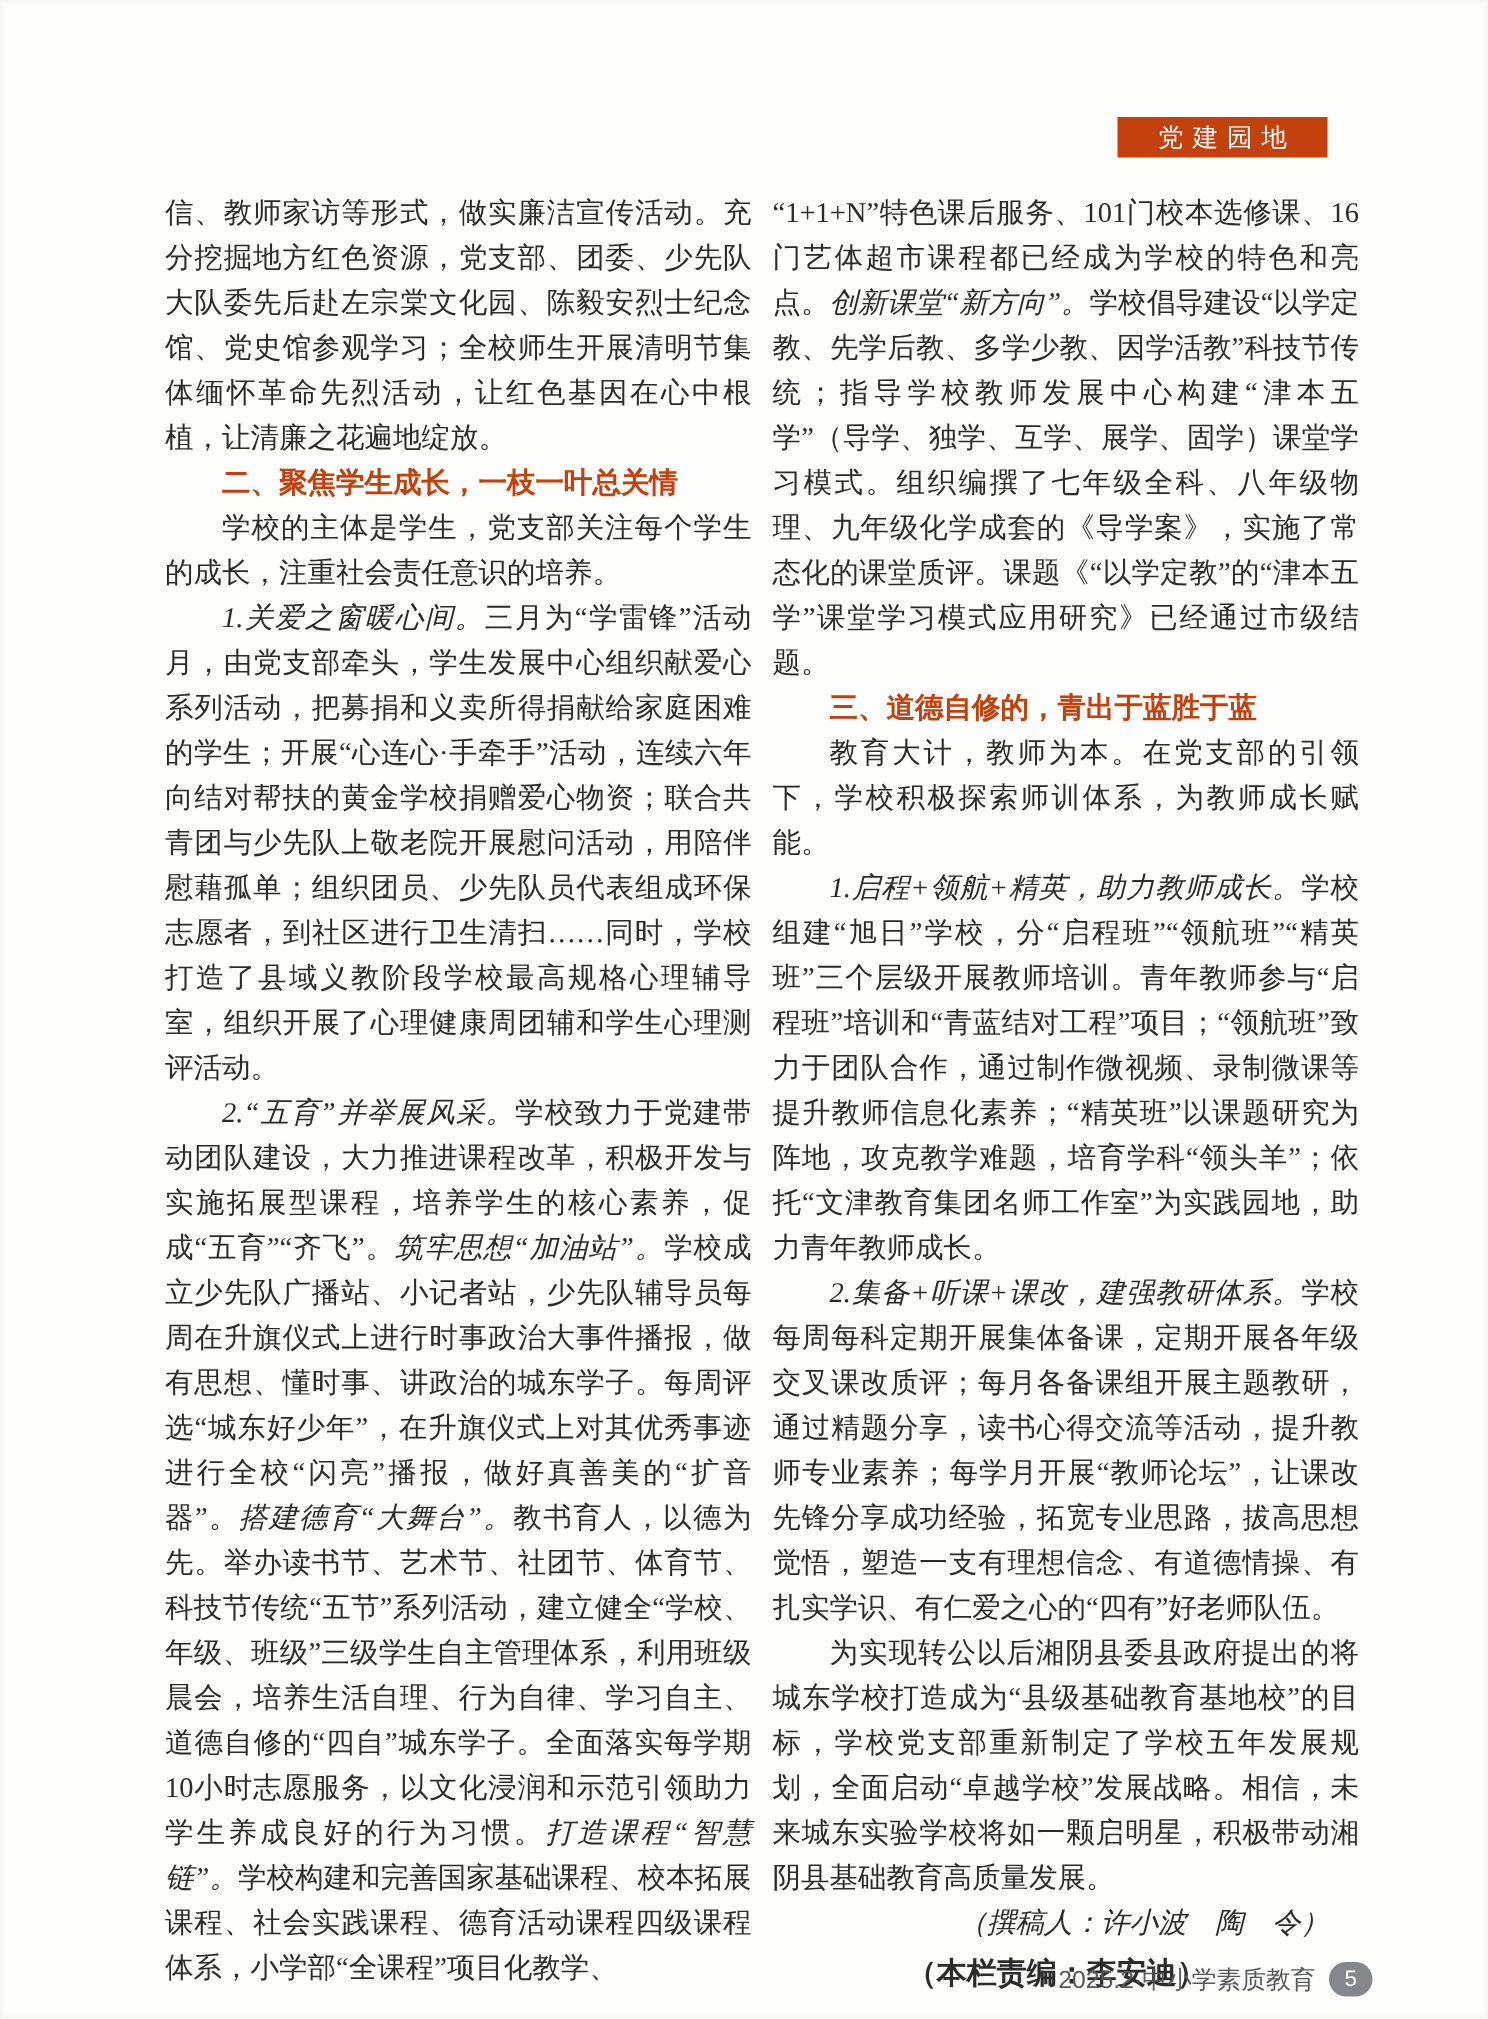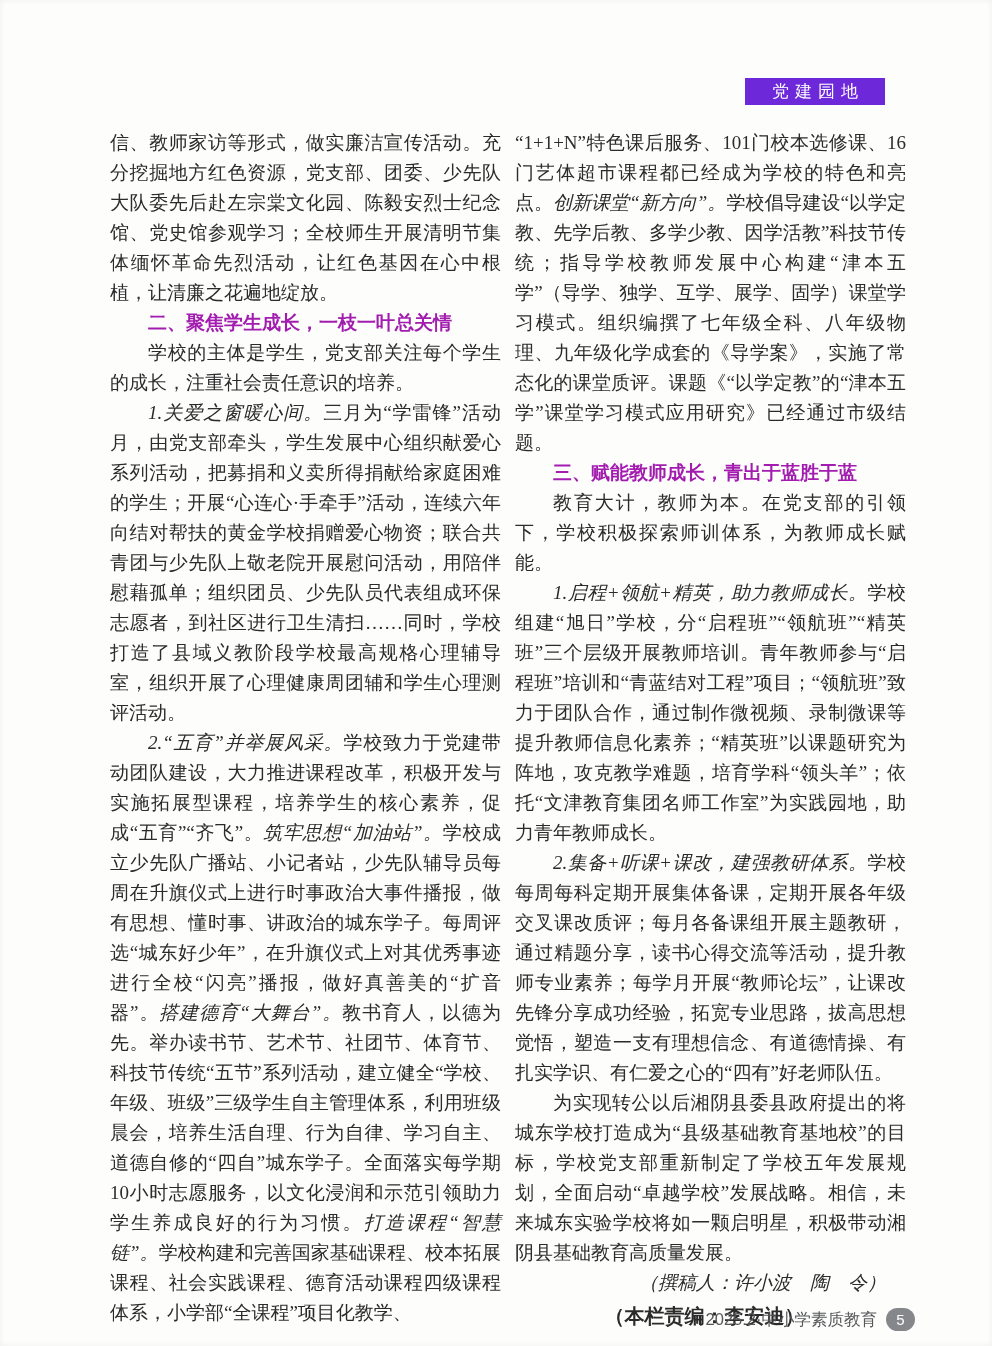--- a/index.html
+++ b/index.html
@@ -9,36 +9,36 @@
     margin:0 auto;
     background:#fdfdfc;
     box-shadow:inset 0 0 6px rgba(0,0,0,0.06);
     overflow:hidden;
     font-family:"Liberation Serif","DejaVu Serif",serif;
     color:#2b2b2b;
   }
   .header-badge {
     position:absolute; left:745px; top:78px;
     width:140px; height:27px;
-    background:#6d28d9; color:#ffffff;
+    background:#c2410c; color:#ffffff;
     display:flex; align-items:center; justify-content:center;
     font-family:"Liberation Sans","DejaVu Sans",sans-serif;
     font-size:17px; letter-spacing:6px; padding-left:6px;
     box-sizing:border-box;
   }
   .content {
     position:absolute; left:110px; top:128px;
     width:796px; display:flex; gap:14px;
   }
   .col { width:391px; font-size:19px; line-height:30px; }
   .col p { margin:0; text-align:justify; text-justify:inter-ideograph; }
   .col p.indent { text-indent:2em; }
   .col p.heading {
     font-family:"Liberation Sans","DejaVu Sans",sans-serif;
-    font-weight:bold; color:#a21caf;
+    font-weight:bold; color:#c2410c;
     text-align:left;
   }
   .run-kai { font-style:italic; }
   .col p.byline { text-align:right; padding-right:20px; text-indent:0; }
   .col p.editor {
     text-align:center; padding-right:12px; text-indent:0;
     font-family:"Liberation Sans","DejaVu Sans",sans-serif;
     font-weight:bold; font-size:20px; margin-top:3px;
   }
   .footer {
@@ -64,21 +64,21 @@
   <div class="content">
     <div class="col">
         <p><span class="run-normal">信、教师家访等形式，做实廉洁宣传活动。充分挖掘地方红色资源，党支部、团委、少先队大队委先后赴左宗棠文化园、陈毅安烈士纪念馆、党史馆参观学习；全校师生开展清明节集体缅怀革命先烈活动，让红色基因在心中根植，让清廉之花遍地绽放。</span></p>
         <p class="heading indent"><span class="run-normal">二、聚焦学生成长，一枝一叶总关情</span></p>
         <p class="indent"><span class="run-normal">学校的主体是学生，党支部关注每个学生的成长，注重社会责任意识的培养。</span></p>
         <p class="indent"><span class="run-kai">1.关爱之窗暖心间。</span><span class="run-normal">三月为“学雷锋”活动月，由党支部牵头，学生发展中心组织献爱心系列活动，把募捐和义卖所得捐献给家庭困难的学生；开展“心连心·手牵手”活动，连续六年向结对帮扶的黄金学校捐赠爱心物资；联合共青团与少先队上敬老院开展慰问活动，用陪伴慰藉孤单；组织团员、少先队员代表组成环保志愿者，到社区进行卫生清扫……同时，学校打造了县域义教阶段学校最高规格心理辅导室，组织开展了心理健康周团辅和学生心理测评活动。</span></p>
         <p class="indent"><span class="run-kai">2.“五育”并举展风采。</span><span class="run-normal">学校致力于党建带动团队建设，大力推进课程改革，积极开发与实施拓展型课程，培养学生的核心素养，促成“五育”“齐飞”。</span><span class="run-kai">筑牢思想“加油站”。</span><span class="run-normal">学校成立少先队广播站、小记者站，少先队辅导员每周在升旗仪式上进行时事政治大事件播报，做有思想、懂时事、讲政治的城东学子。每周评选“城东好少年”，在升旗仪式上对其优秀事迹进行全校“闪亮”播报，做好真善美的“扩音器”。</span><span class="run-kai">搭建德育“大舞台”。</span><span class="run-normal">教书育人，以德为先。举办读书节、艺术节、社团节、体育节、科技节传统“五节”系列活动，建立健全“学校、年级、班级”三级学生自主管理体系，利用班级晨会，培养生活自理、行为自律、学习自主、道德自修的“四自”城东学子。全面落实每学期10小时志愿服务，以文化浸润和示范引领助力学生养成良好的行为习惯。</span><span class="run-kai">打造课程“智慧链”。</span><span class="run-normal">学校构建和完善国家基础课程、校本拓展课程、社会实践课程、德育活动课程四级课程体系，小学部“全课程”项目化教学、</span></p>
       </div>
     <div class="col">
         <p><span class="run-normal">“1+1+N”特色课后服务、101门校本选修课、16门艺体超市课程都已经成为学校的特色和亮点。</span><span class="run-kai">创新课堂“新方向”。</span><span class="run-normal">学校倡导建设“以学定教、先学后教、多学少教、因学活教”科技节传统；指导学校教师发展中心构建“津本五学”（导学、独学、互学、展学、固学）课堂学习模式。组织编撰了七年级全科、八年级物理、九年级化学成套的《导学案》，实施了常态化的课堂质评。课题《“以学定教”的“津本五学”课堂学习模式应用研究》已经通过市级结题。</span></p>
-        <p class="heading indent"><span class="run-normal">三、赋能教师成长，青出于蓝胜于蓝</span></p>
+        <p class="heading indent"><span class="run-normal">三、道德自修的，青出于蓝胜于蓝</span></p>
         <p class="indent"><span class="run-normal">教育大计，教师为本。在党支部的引领下，学校积极探索师训体系，为教师成长赋能。</span></p>
         <p class="indent"><span class="run-kai">1.启程+领航+精英，助力教师成长。</span><span class="run-normal">学校组建“旭日”学校，分“启程班”“领航班”“精英班”三个层级开展教师培训。青年教师参与“启程班”培训和“青蓝结对工程”项目；“领航班”致力于团队合作，通过制作微视频、录制微课等提升教师信息化素养；“精英班”以课题研究为阵地，攻克教学难题，培育学科“领头羊”；依托“文津教育集团名师工作室”为实践园地，助力青年教师成长。</span></p>
         <p class="indent"><span class="run-kai">2.集备+听课+课改，建强教研体系。</span><span class="run-normal">学校每周每科定期开展集体备课，定期开展各年级交叉课改质评；每月各备课组开展主题教研，通过精题分享，读书心得交流等活动，提升教师专业素养；每学月开展“教师论坛”，让课改先锋分享成功经验，拓宽专业思路，拔高思想觉悟，塑造一支有理想信念、有道德情操、有扎实学识、有仁爱之心的“四有”好老师队伍。</span></p>
         <p class="indent"><span class="run-normal">为实现转公以后湘阴县委县政府提出的将城东学校打造成为“县级基础教育基地校”的目标，学校党支部重新制定了学校五年发展规划，全面启动“卓越学校”发展战略。相信，未来城东实验学校将如一颗启明星，积极带动湘阴县基础教育高质量发展。</span></p>
         <p class="byline"><span class="run-kai">（撰稿人：许小波　陶　令）</span></p>
         <p class="editor"><span class="run-normal">（本栏责编：李安迪）</span></p>
       </div>
   </div>
 
   <div class="footer">

